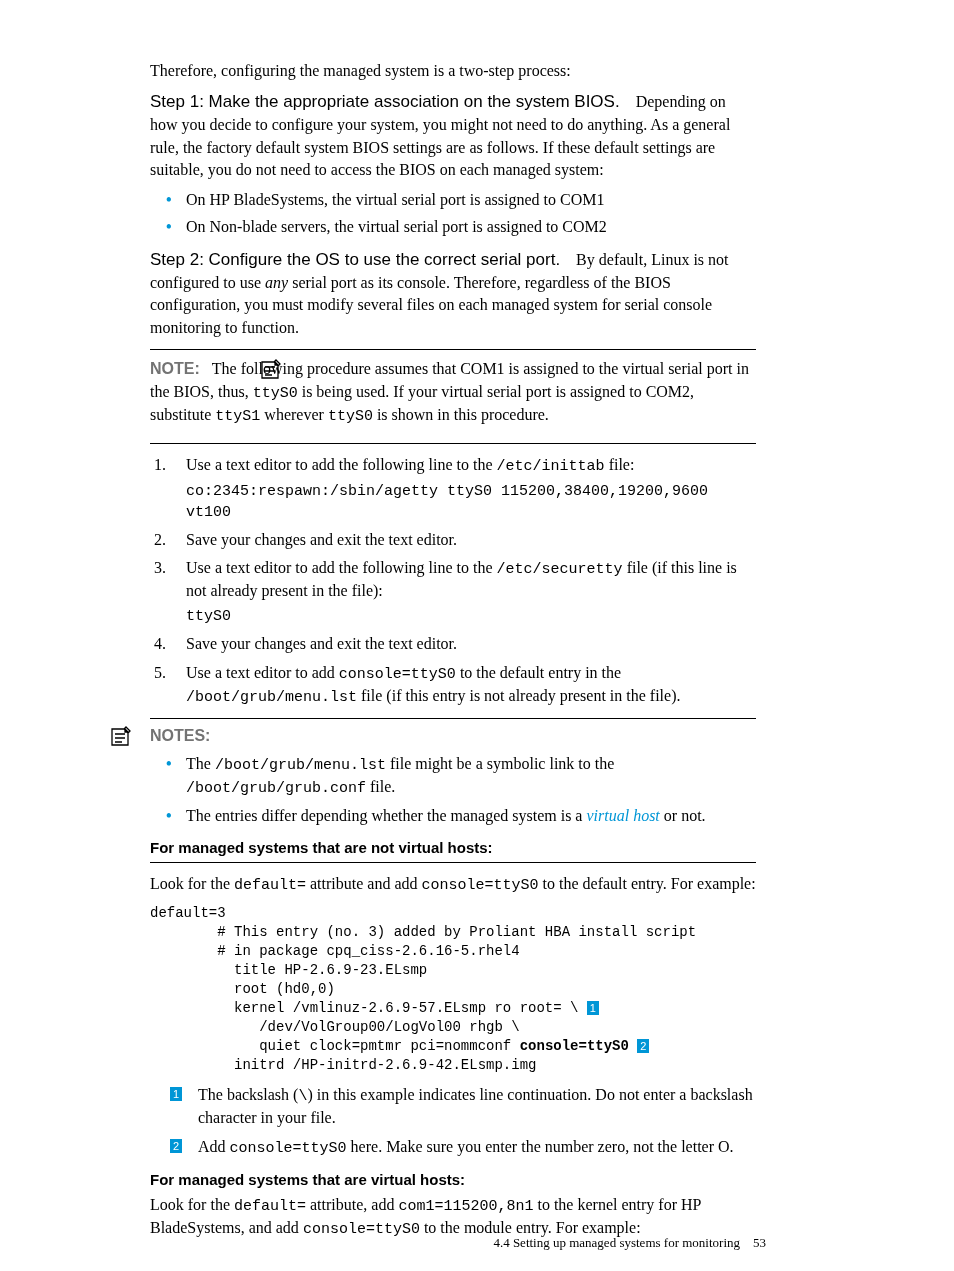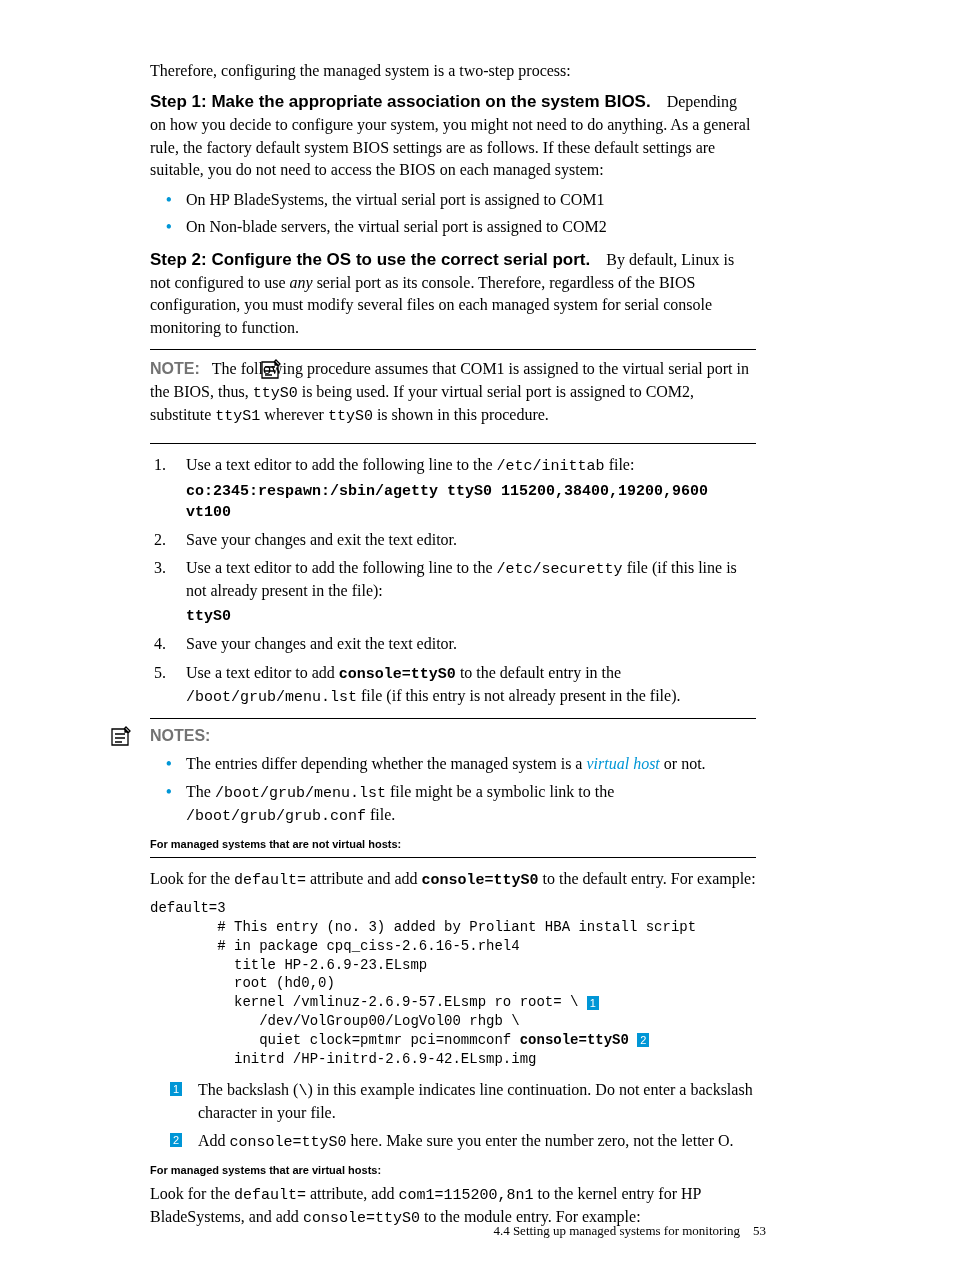--- a/index.html
+++ b/index.html
@@ -20,21 +20,21 @@
   }
   .content {
     margin-left: 90px;
     margin-right: 10px;
   }
   p {
     margin: 0 0 8px 0;
   }
   .step-title {
     font-family: Arial, Helvetica, sans-serif;
-    font-weight: bold;
+    font-weight: normal;
     font-size: 17px;
   }
   .bullet-list {
     list-style: none;
     padding: 0;
     margin: 6px 0 10px 0;
   }
   .bullet-list li {
     position: relative;
     padding-left: 36px;
@@ -87,31 +87,31 @@
     position: absolute;
     left: 4px;
     width: 24px;
   }
   .mono {
     font-family: 'Courier New', monospace;
     font-size: 15px;
   }
   .mono-bold {
     font-family: 'Courier New', monospace;
-    font-weight: bold;
+    font-weight: normal;
     font-size: 15px;
   }
   .italic {
     font-style: italic;
     color: #0096d6;
   }
   .subhead {
     font-family: Arial, Helvetica, sans-serif;
     font-weight: bold;
-    font-size: 11px;
+    font-size: 15px;
     margin: 10px 0 4px 0;
   }
   .subhead-block {
     border-bottom: 1px solid #000;
     padding-bottom: 4px;
     margin-bottom: 10px;
   }
   .pre-block {
     font-family: 'Courier New', monospace;
     font-size: 14px;
@@ -225,24 +225,24 @@
     <div style="border-top:1px solid #000; margin-top:10px;"></div>
     <div style="padding:6px 0 0 0; position:relative;">
       <span class="note-icon-wrap" style="left:-42px;">
         <svg class="note-icon" viewBox="0 0 24 24">
             <path fill="none" stroke="#000" stroke-width="1.3" d="M4 4h13l3 3v13H4z M17 4v3h3 M7 9h10 M7 13h10 M7 17h7 M18 2l4 4-2 2-4-4z"></path>
           </svg>
       </span>
       <div class="note-label">NOTES:</div>
       <ul class="note-bullets">
         <li>
-          <span>The entries differ depending whether the managed system is a </span><span class="italic">virtual host</span><span> or not.</span>
+          <span>The </span><span class="mono">/boot/grub/menu.lst</span><span> file might be a symbolic link to the </span><span class="mono">/boot/grub/grub.conf</span><span> file.</span>
         </li>
         <li>
-          <span>The </span><span class="mono">/boot/grub/menu.lst</span><span> file might be a symbolic link to the </span><span class="mono">/boot/grub/grub.conf</span><span> file.</span>
+          <span>The entries differ depending whether the managed system is a </span><span class="italic">virtual host</span><span> or not.</span>
         </li>
       </ul>
       <div class="subhead subhead-block">For managed systems that are not virtual hosts:</div>
     </div>
 
     <p>
       <span>Look for the </span><span class="mono">default=</span><span> attribute and add </span><span class="mono-bold">console=ttyS0</span><span> to the default entry. For example:</span>
     </p>
 
     <div class="pre-block"><span>default=3</span>

